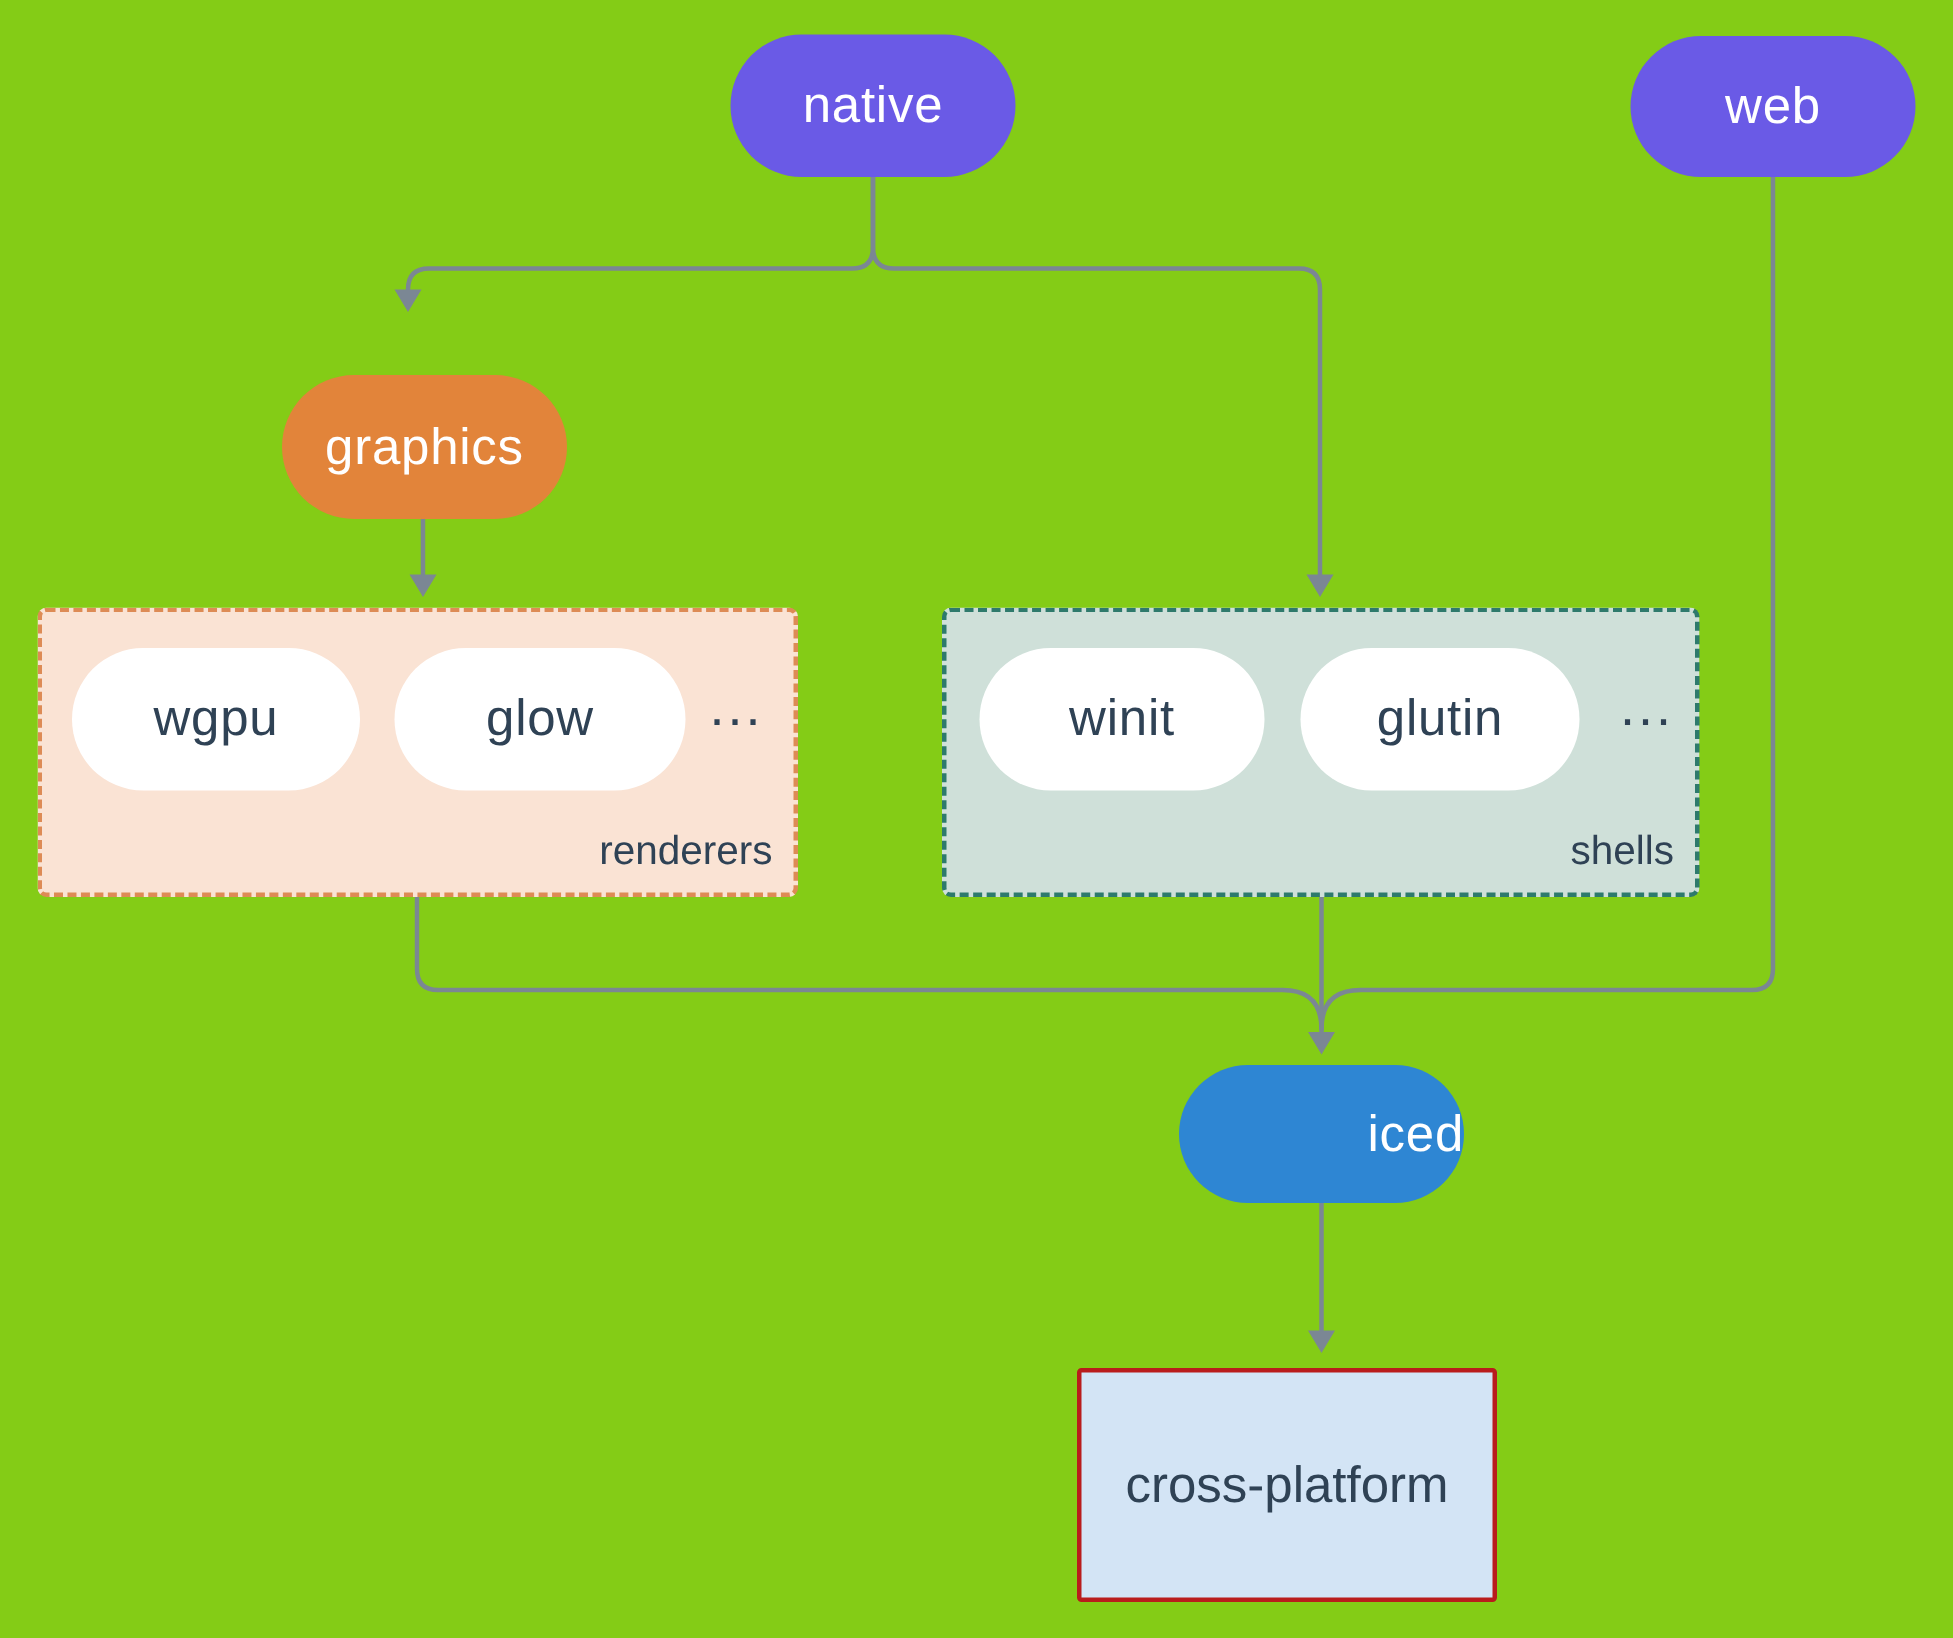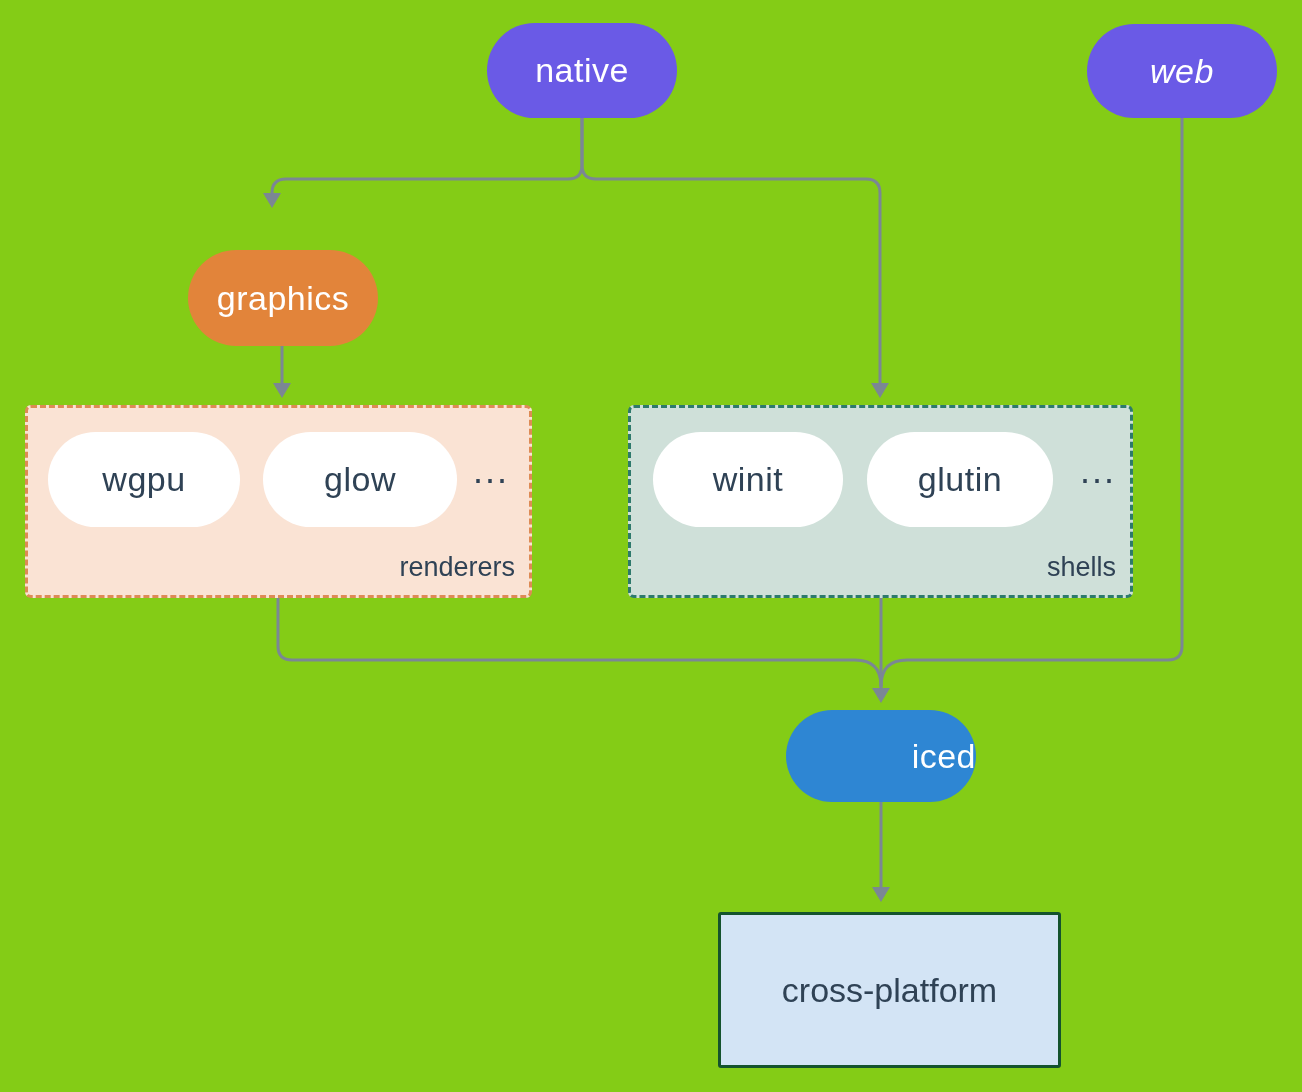--- a/index.html
+++ b/index.html
@@ -18,21 +18,21 @@
     border-radius: 48px;
     font-size: 34px;
     letter-spacing: 0.5px;
   }
   .pill-purple { background: #6a5ae6; color: #ffffff; }
   .pill-orange { background: #e2843a; color: #ffffff; margin-top: 34px; }
   .pill-blue   { background: #2e86d3; color: #ffffff; justify-content: flex-end; }
   .pill-white  { background: #ffffff; color: #2f4255; }
 
   .native   { left: 487px; top: 23px;  width: 190px; height: 95px; }
-  .web      { left: 1087px; top: 24px; width: 190px; height: 94px; font-style: italic; }
+  .web      { left: 1087px; top: 24px; width: 190px; height: 94px; }
   .graphics { left: 188px; top: 216px; width: 190px; height: 96px; }
   .iced     { left: 786px; top: 710px; width: 190px; height: 92px; border-radius: 46px; }
 
   .group-box {
     position: absolute;
     width: 507px; height: 193px;
     border-radius: 6px;
     box-sizing: border-box;
   }
   .renderers-box {
@@ -60,23 +60,23 @@
   .renderers-ellipsis { left: 473px; top: 450px; }
   .shells-ellipsis    { left: 1080px; top: 450px; }
 
   .wgpu   { left: 48px;  top: 432px; width: 192px; height: 95px; }
   .glow   { left: 263px; top: 432px; width: 194px; height: 95px; }
   .winit  { left: 653px; top: 432px; width: 190px; height: 95px; align-items: center; }
   .glutin { left: 867px; top: 432px; width: 186px; height: 95px; }
 
   .app-box {
     position: absolute;
-    left: 718px; top: 912px; width: 343px; height: 156px;
+    left: 718px; top: 912px; width: 280px; height: 156px;
     background: #d3e4f5;
-    border: 3px solid #14532d;
+    border: 3px solid #b91c1c;
     border-radius: 3px;
     box-sizing: border-box;
     display: flex; flex-direction: column;
     align-items: center; justify-content: center;
     color: #2f4255;
     font-size: 34px;
     line-height: 48px;
   }
 </style>
 </head>

